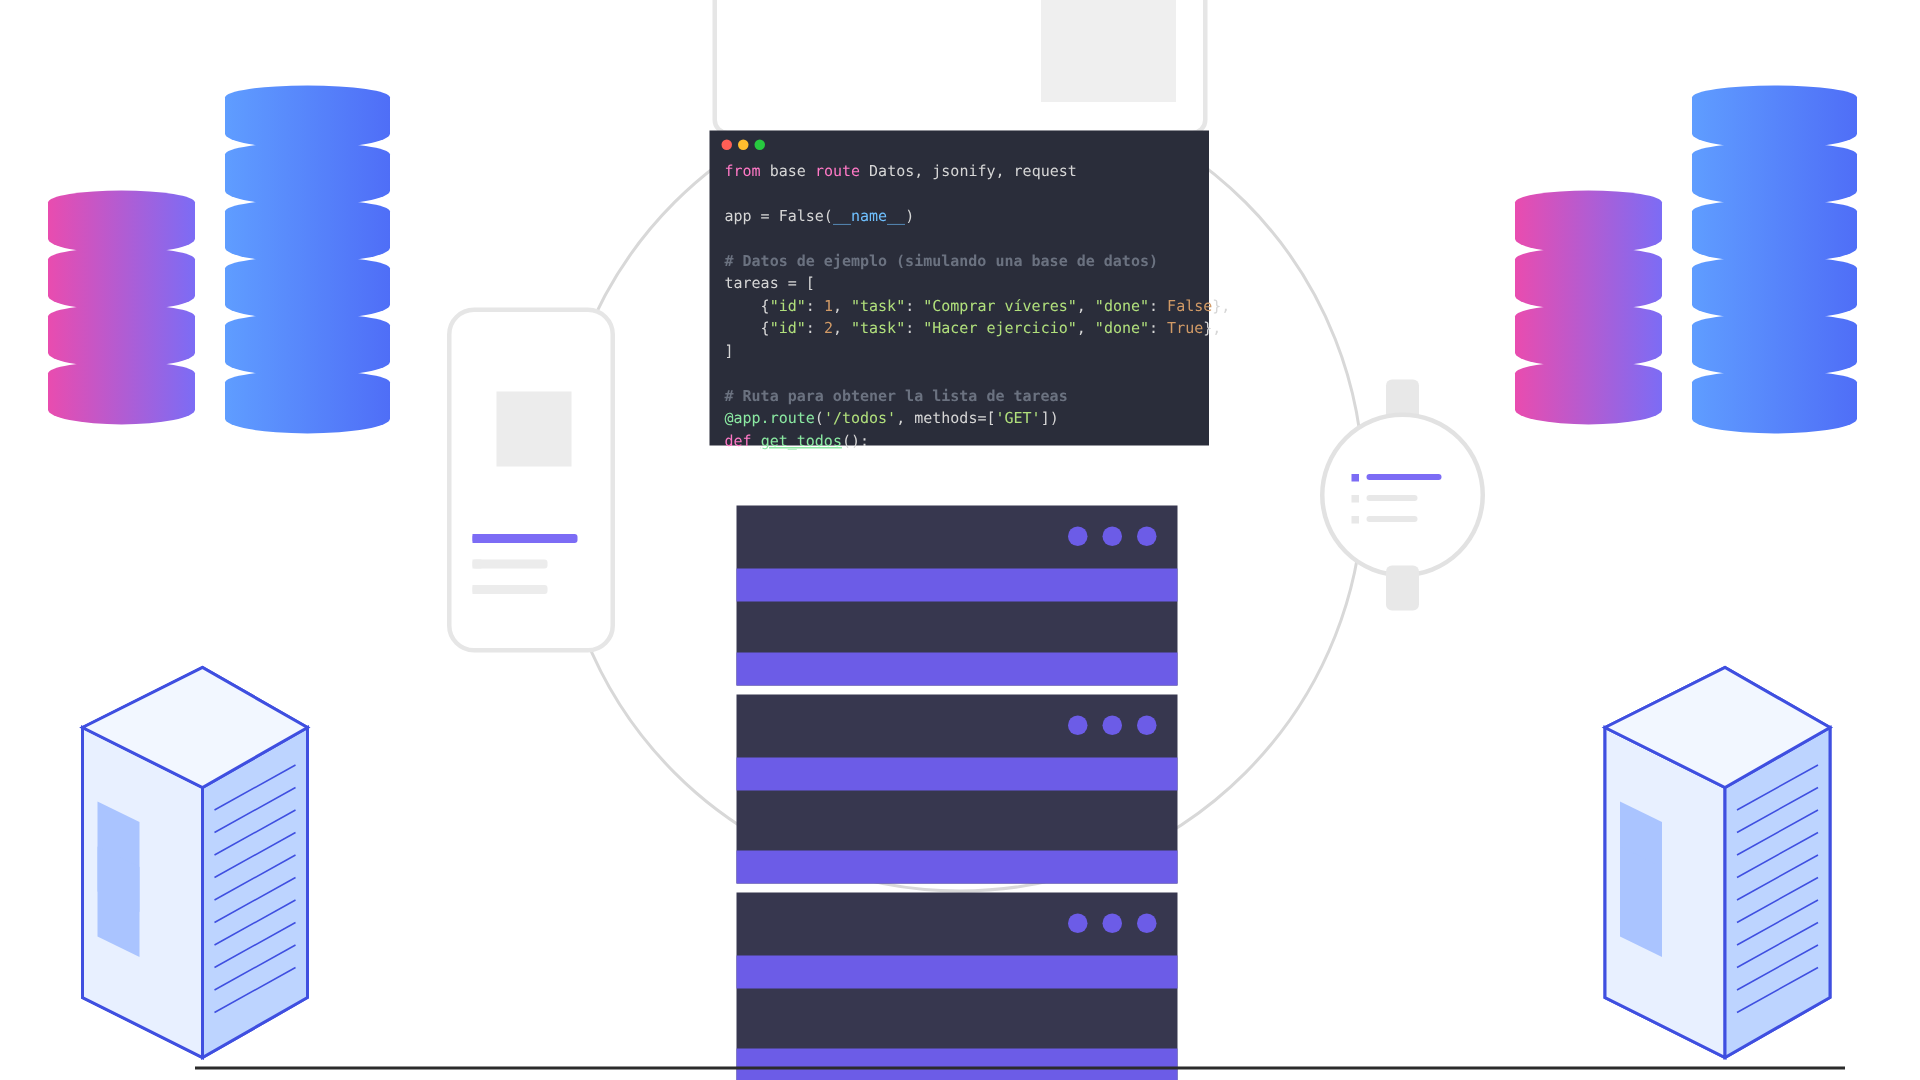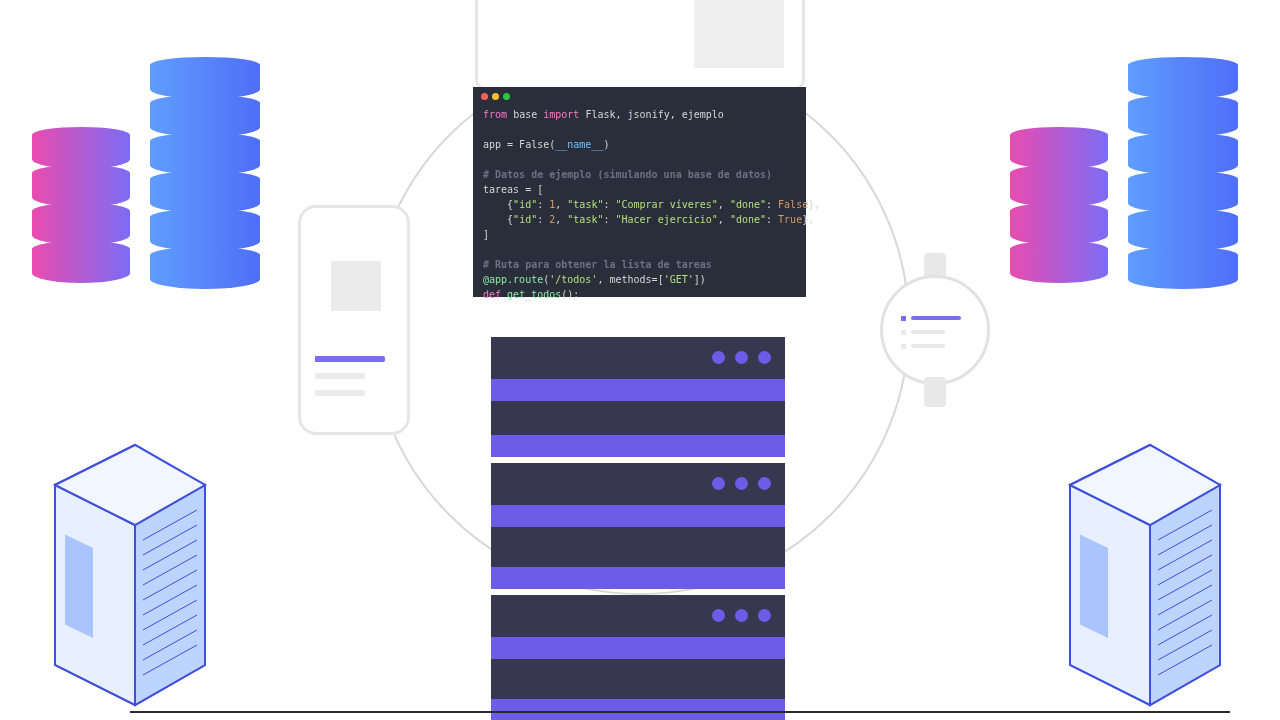--- a/index.html
+++ b/index.html
@@ -72,21 +72,21 @@
     background:#2a2d3a;
     font-size:10px;
     line-height:15px;
     padding:20px 10px 10px 10px;
     color:#d6d6d6;
   }
   .editor .traffic { position:absolute; left:8px; top:6px; display:flex; gap:4px;}
   .editor .traffic span{ width:7px; height:7px; border-radius:50%; display:block;}
   .editor .tr{background:#ff5f56;} .editor .ty{background:#ffbd2e;} .editor .tg{background:#27c93f;}
   .c-key{color:#ff79c6;} .c-func{color:#6fc0ff;} .c-str{color:#b1e07c;} .c-num{color:#d19a66;}
-  .c-bool{color:#d19a66;} .c-comm{color:#6b7280;font-weight:bold;} .c-dec{color:#8be9a2;} .c-name{color:#8be9a2;}
+  .c-bool{color:#d19a66;} .c-comm{color:#6b7280;font-weight:bold;} .c-dec{color:#8be9a2;} .c-name{color:#8be9a2;text-decoration:underline;}
 
   pre.code{ white-space:pre; font-family:inherit;}
 
   
   .server {
     position:absolute;
     left:491px; top:337px;
     width:294px;
   }
   .server .unit{
@@ -160,21 +160,21 @@
   </div>
   <div class="band bot"></div>
 </div>
 
 <div class="editor">
   <div class="traffic">
     <span class="tr"></span>
     <span class="ty"></span>
     <span class="tg"></span>
   </div>
-<pre class="code"><span class="c-key">from</span> <span>base</span> <span class="c-key">import</span> <span>Flask, jsonify, ejemplo</span>
+<pre class="code"><span class="c-key">from</span> <span>base</span> <span class="c-key">route</span> <span>Datos, jsonify, request</span>
 
 <span>app = False(</span><span class="c-func">__name__</span><span>)</span>
 
 <span class="c-comm"># Datos de ejemplo (simulando una base de datos)</span>
 <span>tareas = [</span>
 <span>    {</span><span class="c-str">"id"</span>: <span class="c-num">1</span>, <span class="c-str">"task"</span>: <span class="c-str">"Comprar víveres"</span>, <span class="c-str">"done"</span>: <span class="c-bool">False</span><span>},</span>
 <span>    {</span><span class="c-str">"id"</span>: <span class="c-num">2</span>, <span class="c-str">"task"</span>: <span class="c-str">"Hacer ejercicio"</span>, <span class="c-str">"done"</span>: <span class="c-bool">True</span><span>},</span>
 <span>]</span>
 
 <span class="c-comm"># Ruta para obtener la lista de tareas</span>

